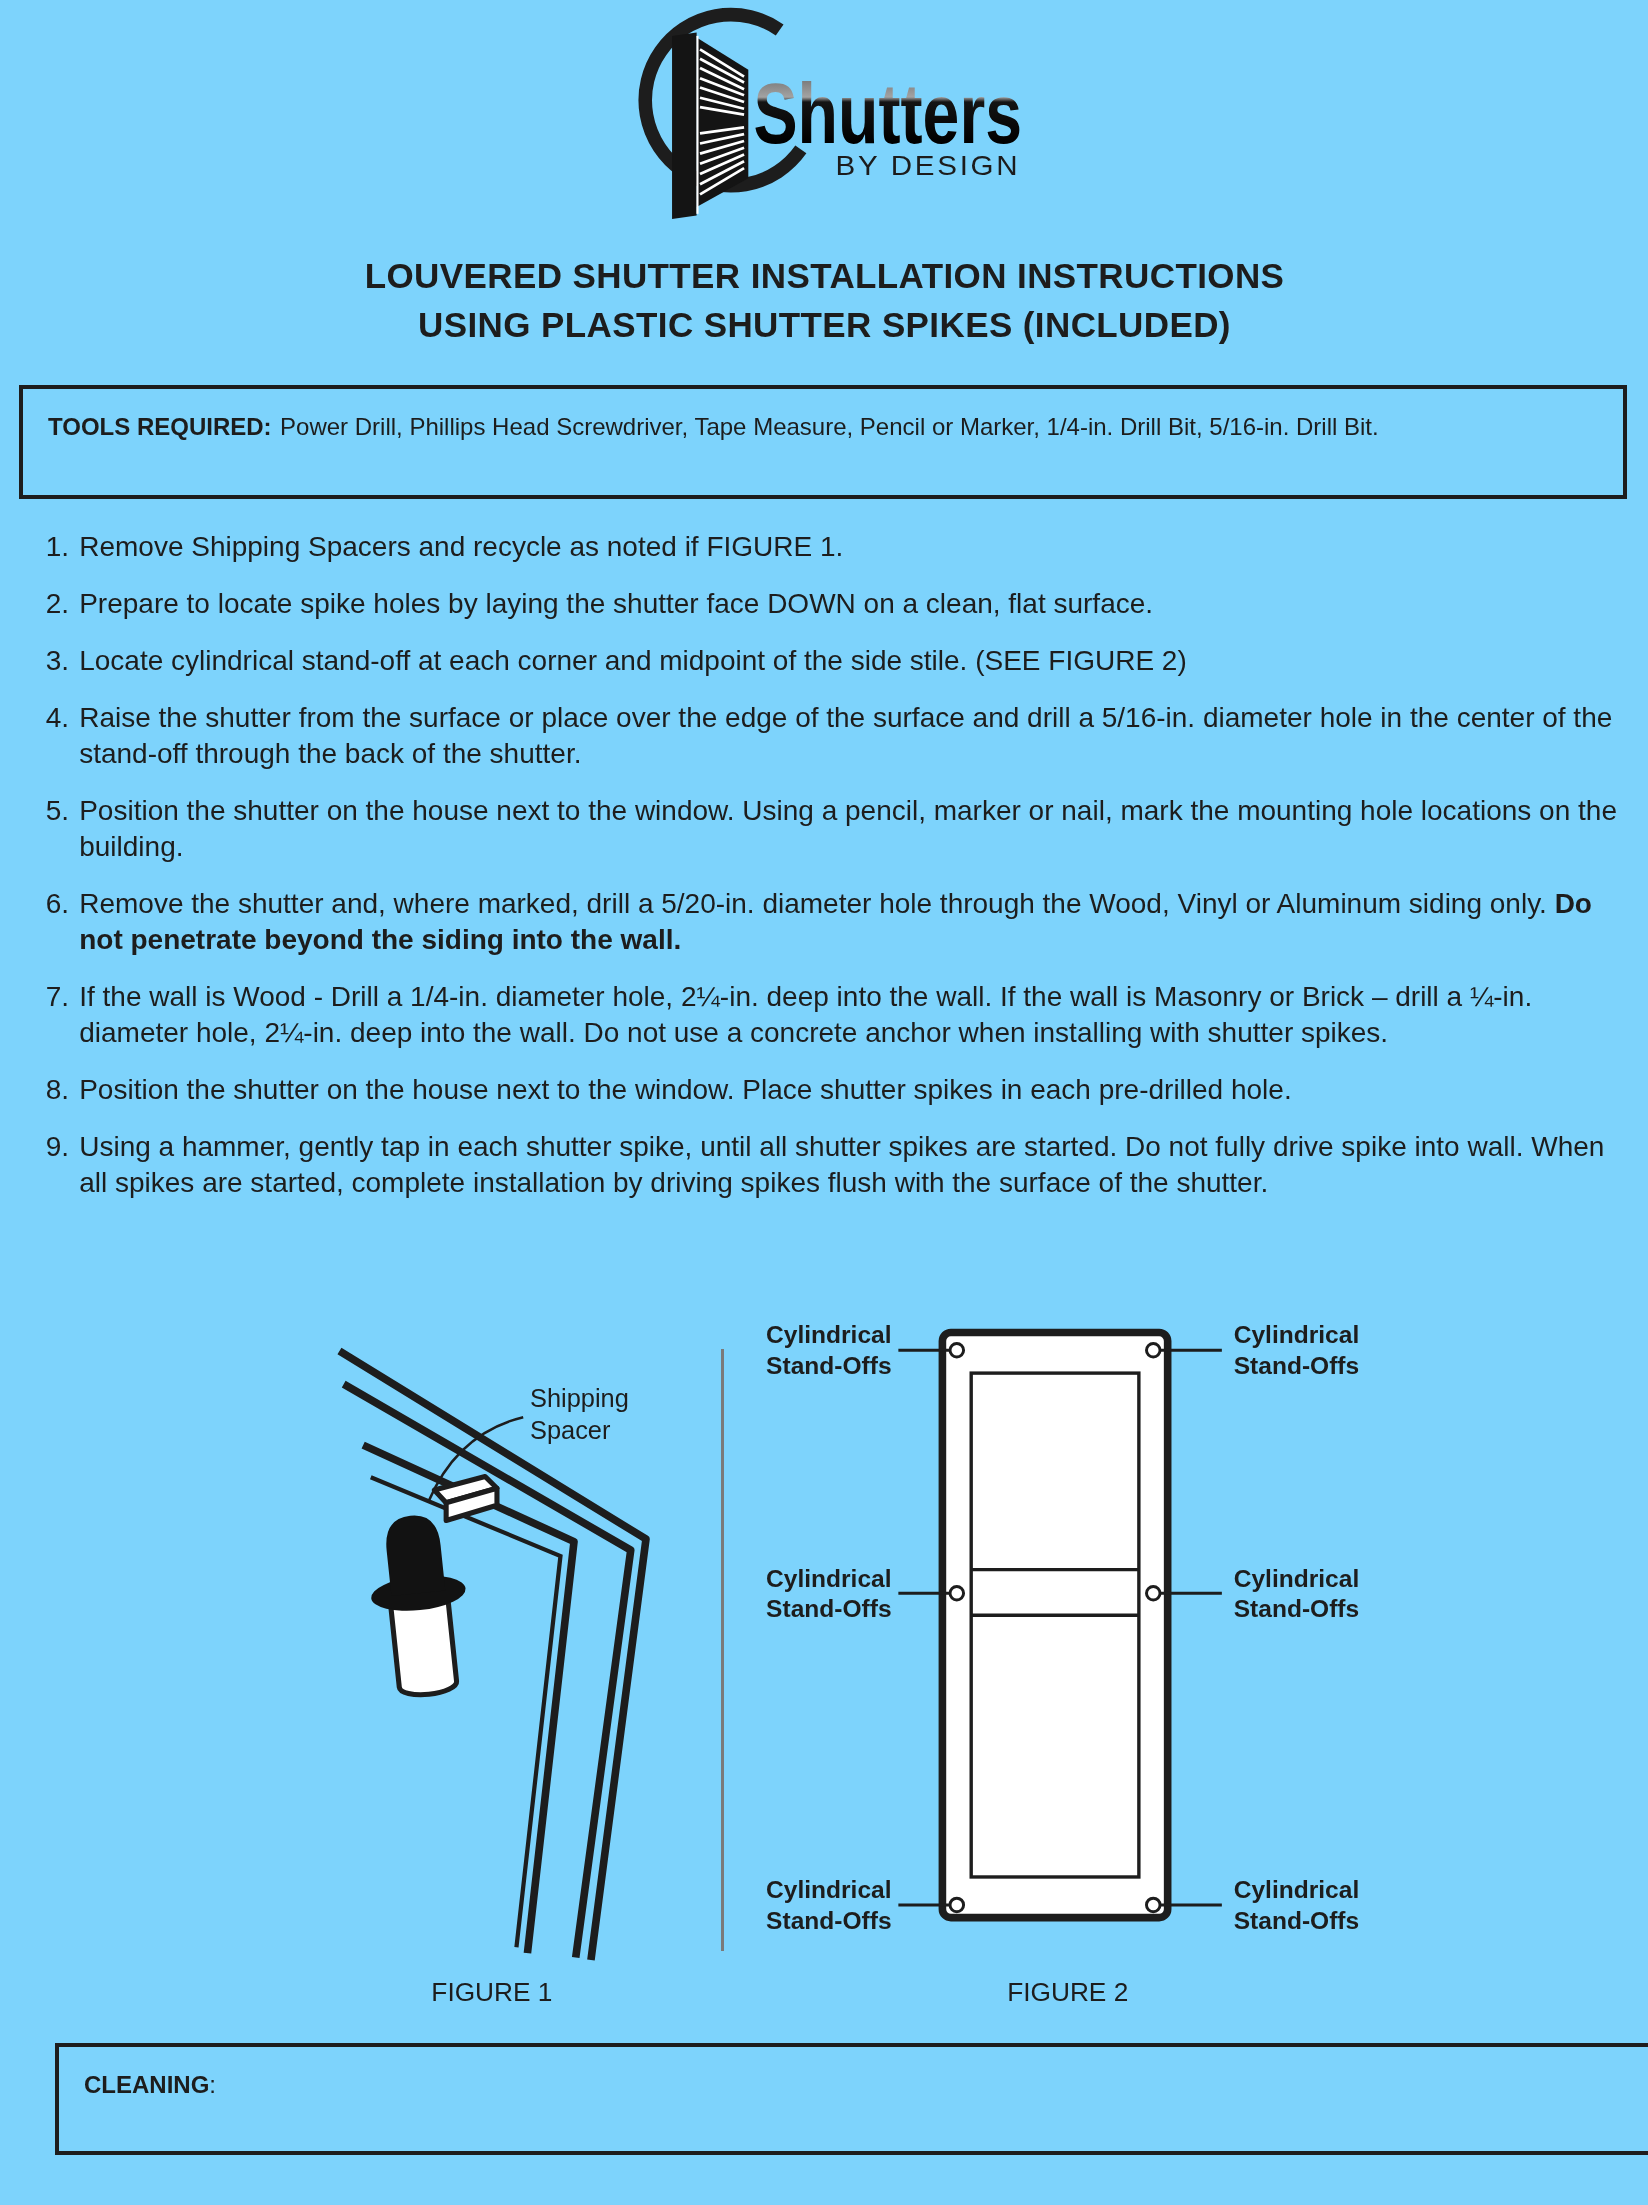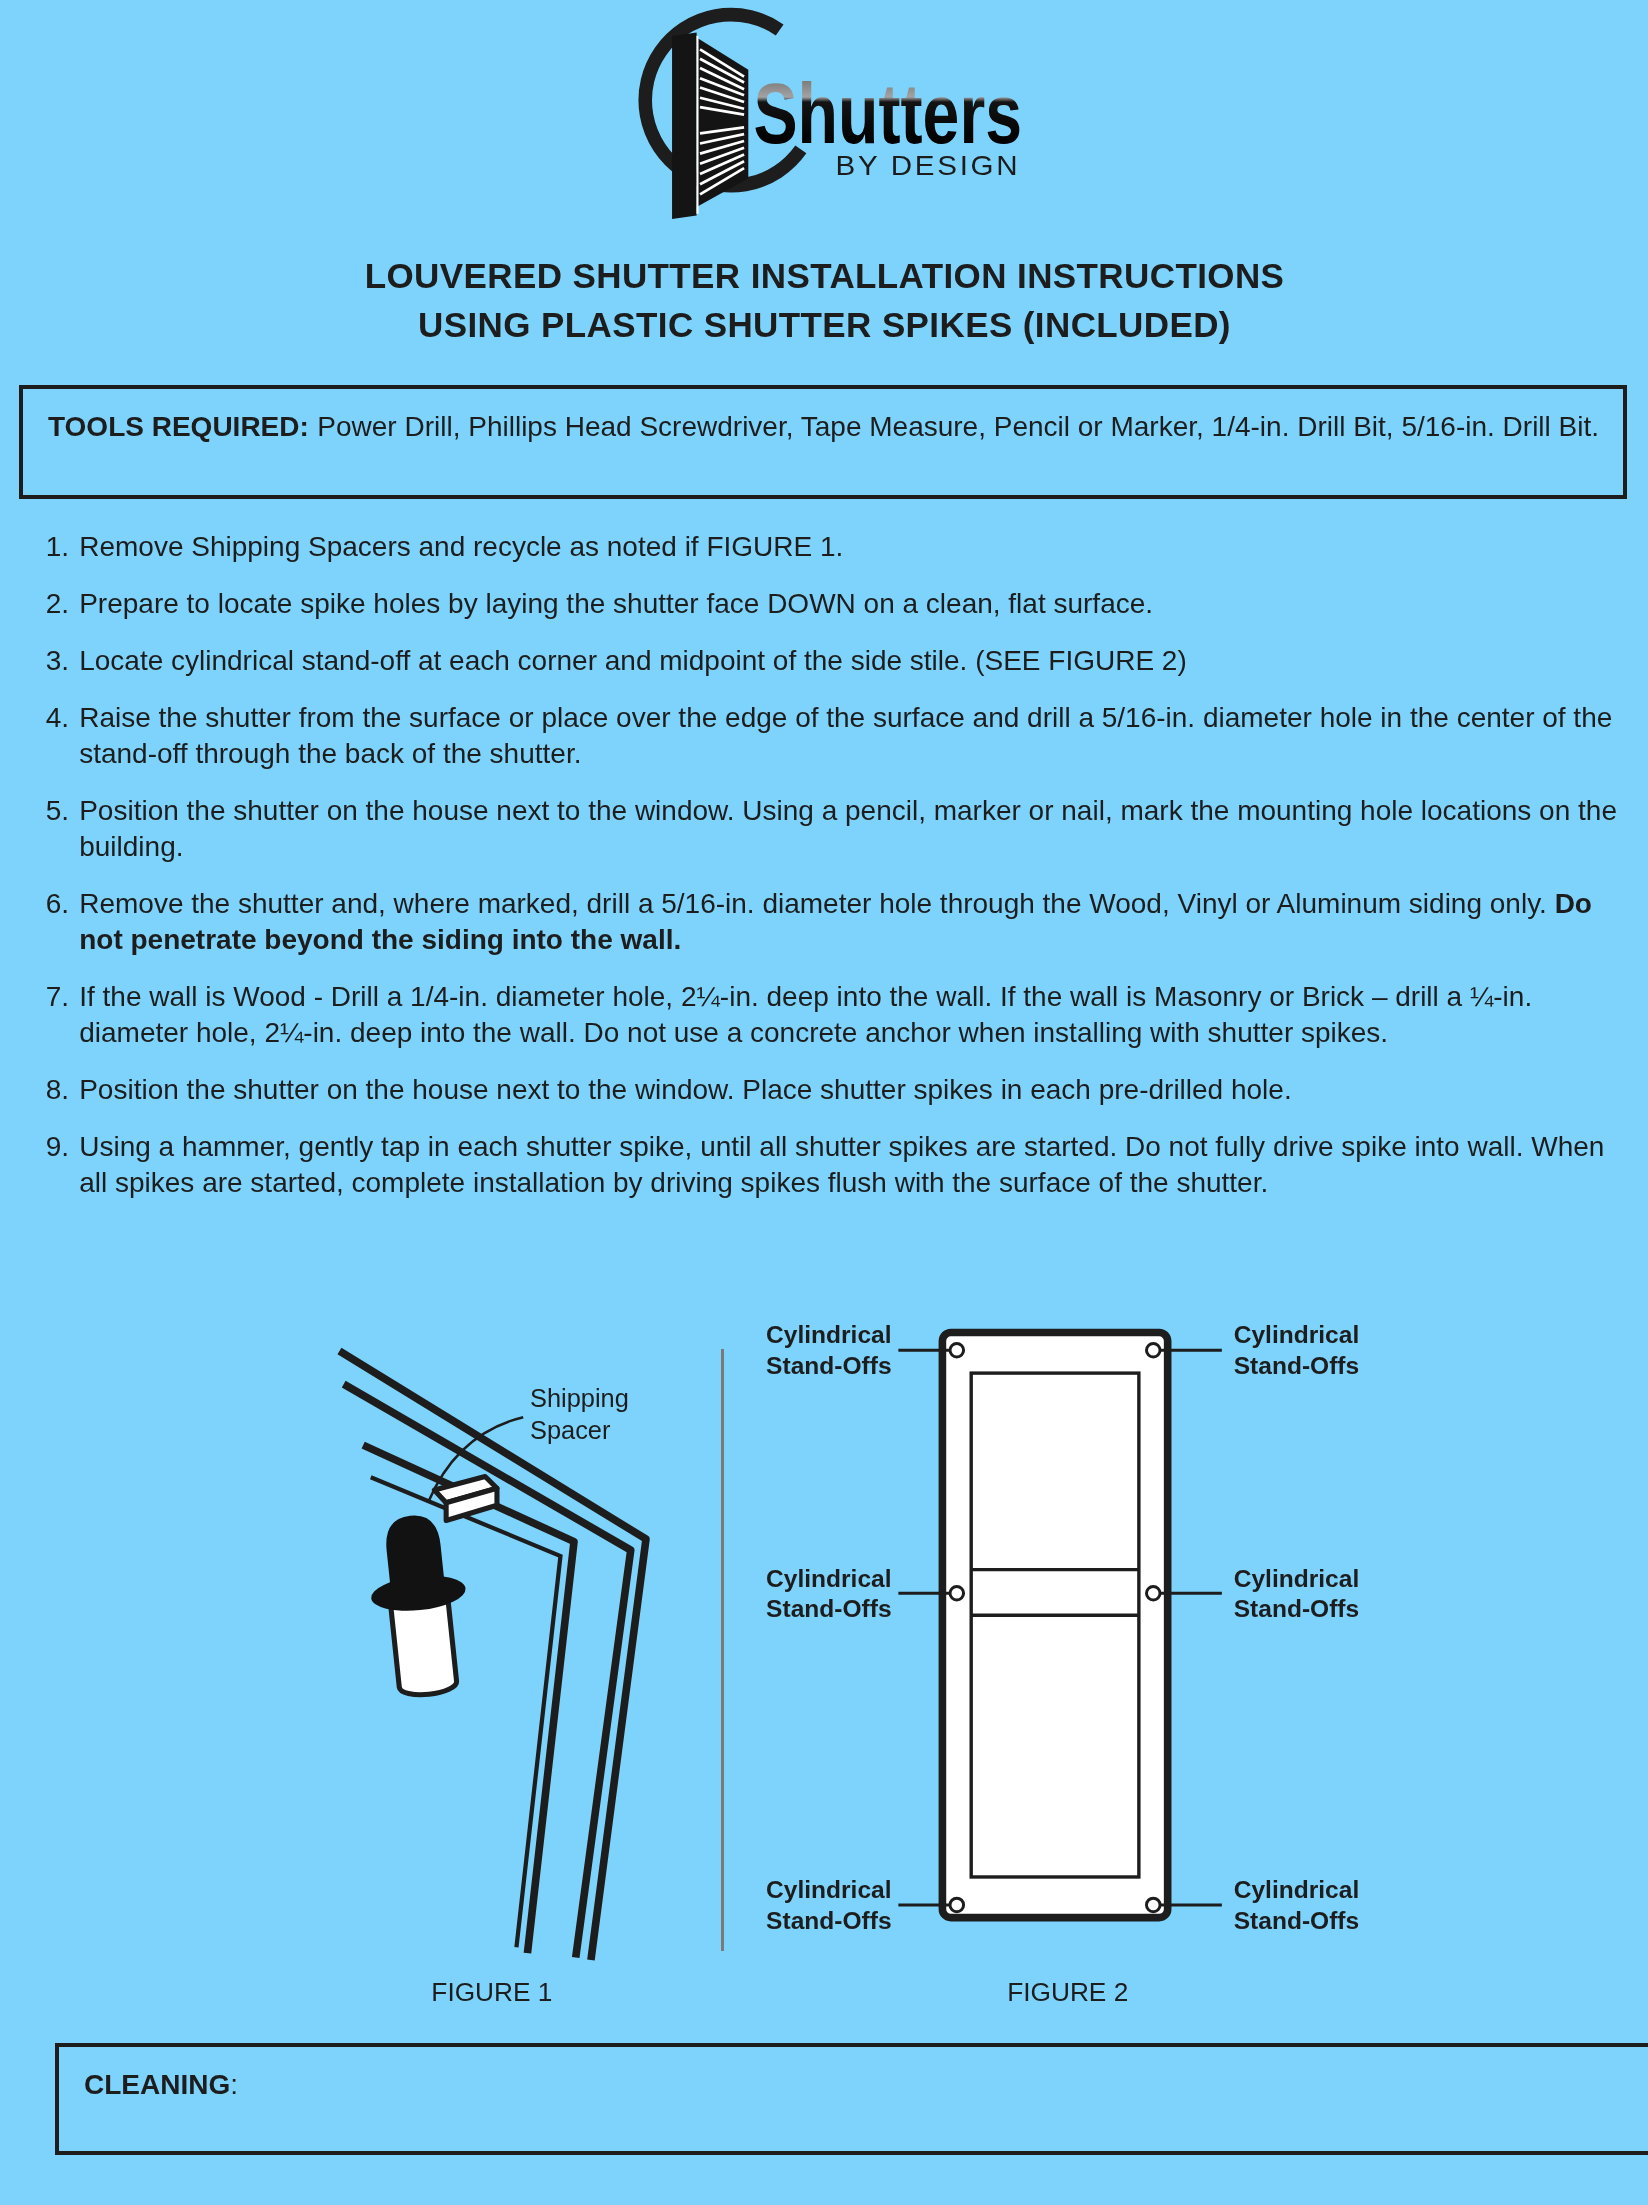--- a/index.html
+++ b/index.html
@@ -8,21 +8,21 @@
     font-family:"Liberation Sans", sans-serif; color:#1d1d1d; overflow:hidden;
     margin:0 auto;
   }
   
   .logo { position:absolute; left:627px; top:1.7px; width:407px; height:222px; }
   
   .title { position:absolute; left:0; top:251px; width:1649px; text-align:center;
            font-weight:bold; font-size:35px; line-height:49px; letter-spacing:0.4px; }
   
   .rulebox { position:absolute; left:18.6px; width:1608px; border:4.2px solid #1d1d1d;
-             box-sizing:border-box; font-size:28px; line-height:37px; }
+             box-sizing:border-box; font-size:24px; line-height:37px; }
   .rulebox .inner { display:flex; padding:18.6px 22px 18.6px 25.4px; }
   .rulebox .lbl { font-weight:bold; white-space:nowrap; }
   .rulebox .lbl .colon { font-weight:normal; }
   .rulebox .txt { margin-left:8.5px; }
   #tools-box { top:385px; min-height:114px; }
   #cleaning-box { top:2043px; min-height:112px;margin-left:36px; }
   
   .steps { position:absolute; left:22px; top:529px; width:1596px; margin:0; padding:0;
            list-style:none; }
   .steps li { display:flex; font-size:28px; line-height:36px; margin:0 0 21px 0; }
@@ -118,21 +118,21 @@
     <li>
       <span class="num">4.</span>
       <span class="body"><span>Raise the shutter from the surface or place over the edge of the surface and drill a 5/16-in. diameter hole in the center of the stand-off through the back of the shutter.</span><strong></strong></span>
     </li>
     <li>
       <span class="num">5.</span>
       <span class="body"><span>Position the shutter on the house next to the window. Using a pencil, marker or nail, mark the mounting hole locations on the building.</span><strong></strong></span>
     </li>
     <li>
       <span class="num">6.</span>
-      <span class="body"><span>Remove the shutter and, where marked, drill a 5/16-in. diameter hole through the Wood, Vinyl or Aluminum siding only. </span><strong>Do not penetrate beyond the siding into the wall.</strong></span>
+      <span class="body"><span>Remove the shutter and, where marked, drill a 5/20-in. diameter hole through the Wood, Vinyl or Aluminum siding only. </span><strong>Do not penetrate beyond the siding into the wall.</strong></span>
     </li>
     <li>
       <span class="num">7.</span>
       <span class="body"><span>If the wall is Wood - Drill a 1/4-in. diameter hole, 2¼-in. deep into the wall. If the wall is Masonry or Brick – drill a ¼-in. diameter hole, 2¼-in. deep into the wall. Do not use a concrete anchor when installing with shutter spikes.</span><strong></strong></span>
     </li>
     <li>
       <span class="num">8.</span>
       <span class="body"><span>Position the shutter on the house next to the window. Place shutter spikes in each pre-drilled hole.</span><strong></strong></span>
     </li>
     <li>

